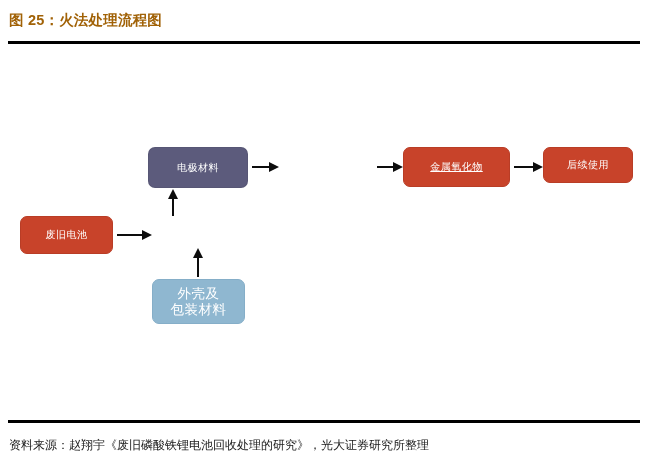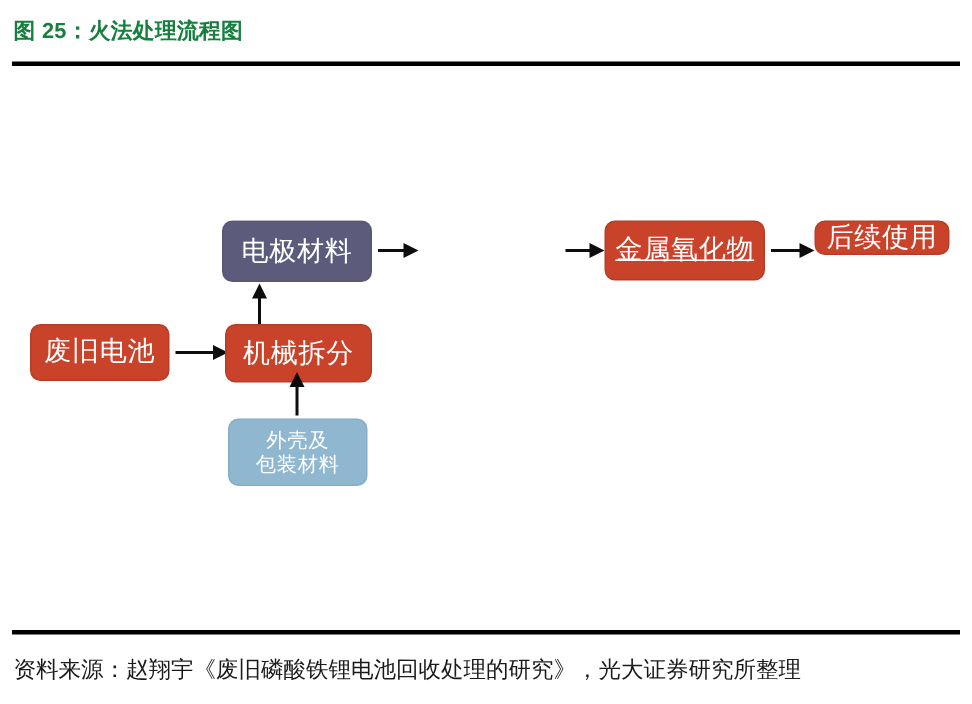--- a/index.html
+++ b/index.html
@@ -17,21 +17,21 @@
   }
 
   
   .fig-title {
     position: absolute;
     left: 9px;
     top: 11px;
     font-size: 14.5px;
     font-weight: bold;
     letter-spacing: 0.2px;
-    color: #15803d;
+    color: #a16207;
     white-space: nowrap;
   }
   .rule-top {
     position: absolute;
     left: 8px;
     top: 41px;
     width: 632px;
     height: 3px;
     background: #000000;
   }
@@ -52,21 +52,21 @@
     width: 648px;
     height: 376px;
   }
 
   
   .node {
     position: absolute;
     box-sizing: border-box;
     border-radius: 7px;
     color: #ffffff;
-    font-size: 18px;
+    font-size: 10px;
     line-height: 1.18;
     text-align: center;
     display: flex;
     align-items: center;
     justify-content: center;
     white-space: pre-line;
     letter-spacing: 0.5px;
   }
   .node.red {
     background: #c8432a;
@@ -113,21 +113,21 @@
     border-left: 5px solid transparent;
     border-right: 5px solid transparent;
     border-bottom: 10px solid #0d0d0d;
   }
 
   
   .source {
     position: absolute;
     left: 9px;
     top: 437px;
-    font-size: 15px;
+    font-size: 12px;
     color: #1a1a1a;
     white-space: nowrap;
   }
 </style>
 </head>
 <body>
 
 <div class="fig-title">图 25：火法处理流程图</div>
 
 <div class="rule-top"></div>
@@ -138,27 +138,26 @@
 
   <div class="arrow-h" style="left:252px; top:122px; width:18px;"></div>
 
 
   <div class="arrow-h" style="left:377px; top:122px; width:17px;"></div>
 
   <div class="node red" style="left:403px; top:103px; width:107px; height:40px;text-decoration:underline;">金属氧化物</div>
 
   <div class="arrow-h" style="left:514px; top:122px; width:20px;"></div>
 
-  <div class="node red" style="left:543px; top:103px; width:90px; height:23px;">后续使用</div>
+  <div class="node red" style="left:543px; top:103px; width:90px; height:36px;">后续使用</div>
 
   <div class="node red" style="left:20px; top:172px; width:93px; height:38px;">废旧电池</div>
 
   <div class="arrow-h" style="left:117px; top:190px; width:26px;"></div>
 
-  <div class="node red" style="left:150px; top:172px; width:98px; height:39px;">机械拆分</div>
 
   <div class="arrow-v-up" style="left:172px; top:154px; height:18px;"></div>
 
   <div class="node blue" style="left:152px; top:235px; width:93px; height:45px; font-size:13.5px;">外壳及
 包装材料</div>
 
   <div class="arrow-v-up" style="left:197px; top:213px; height:20px;"></div>
 
 </div>
 

